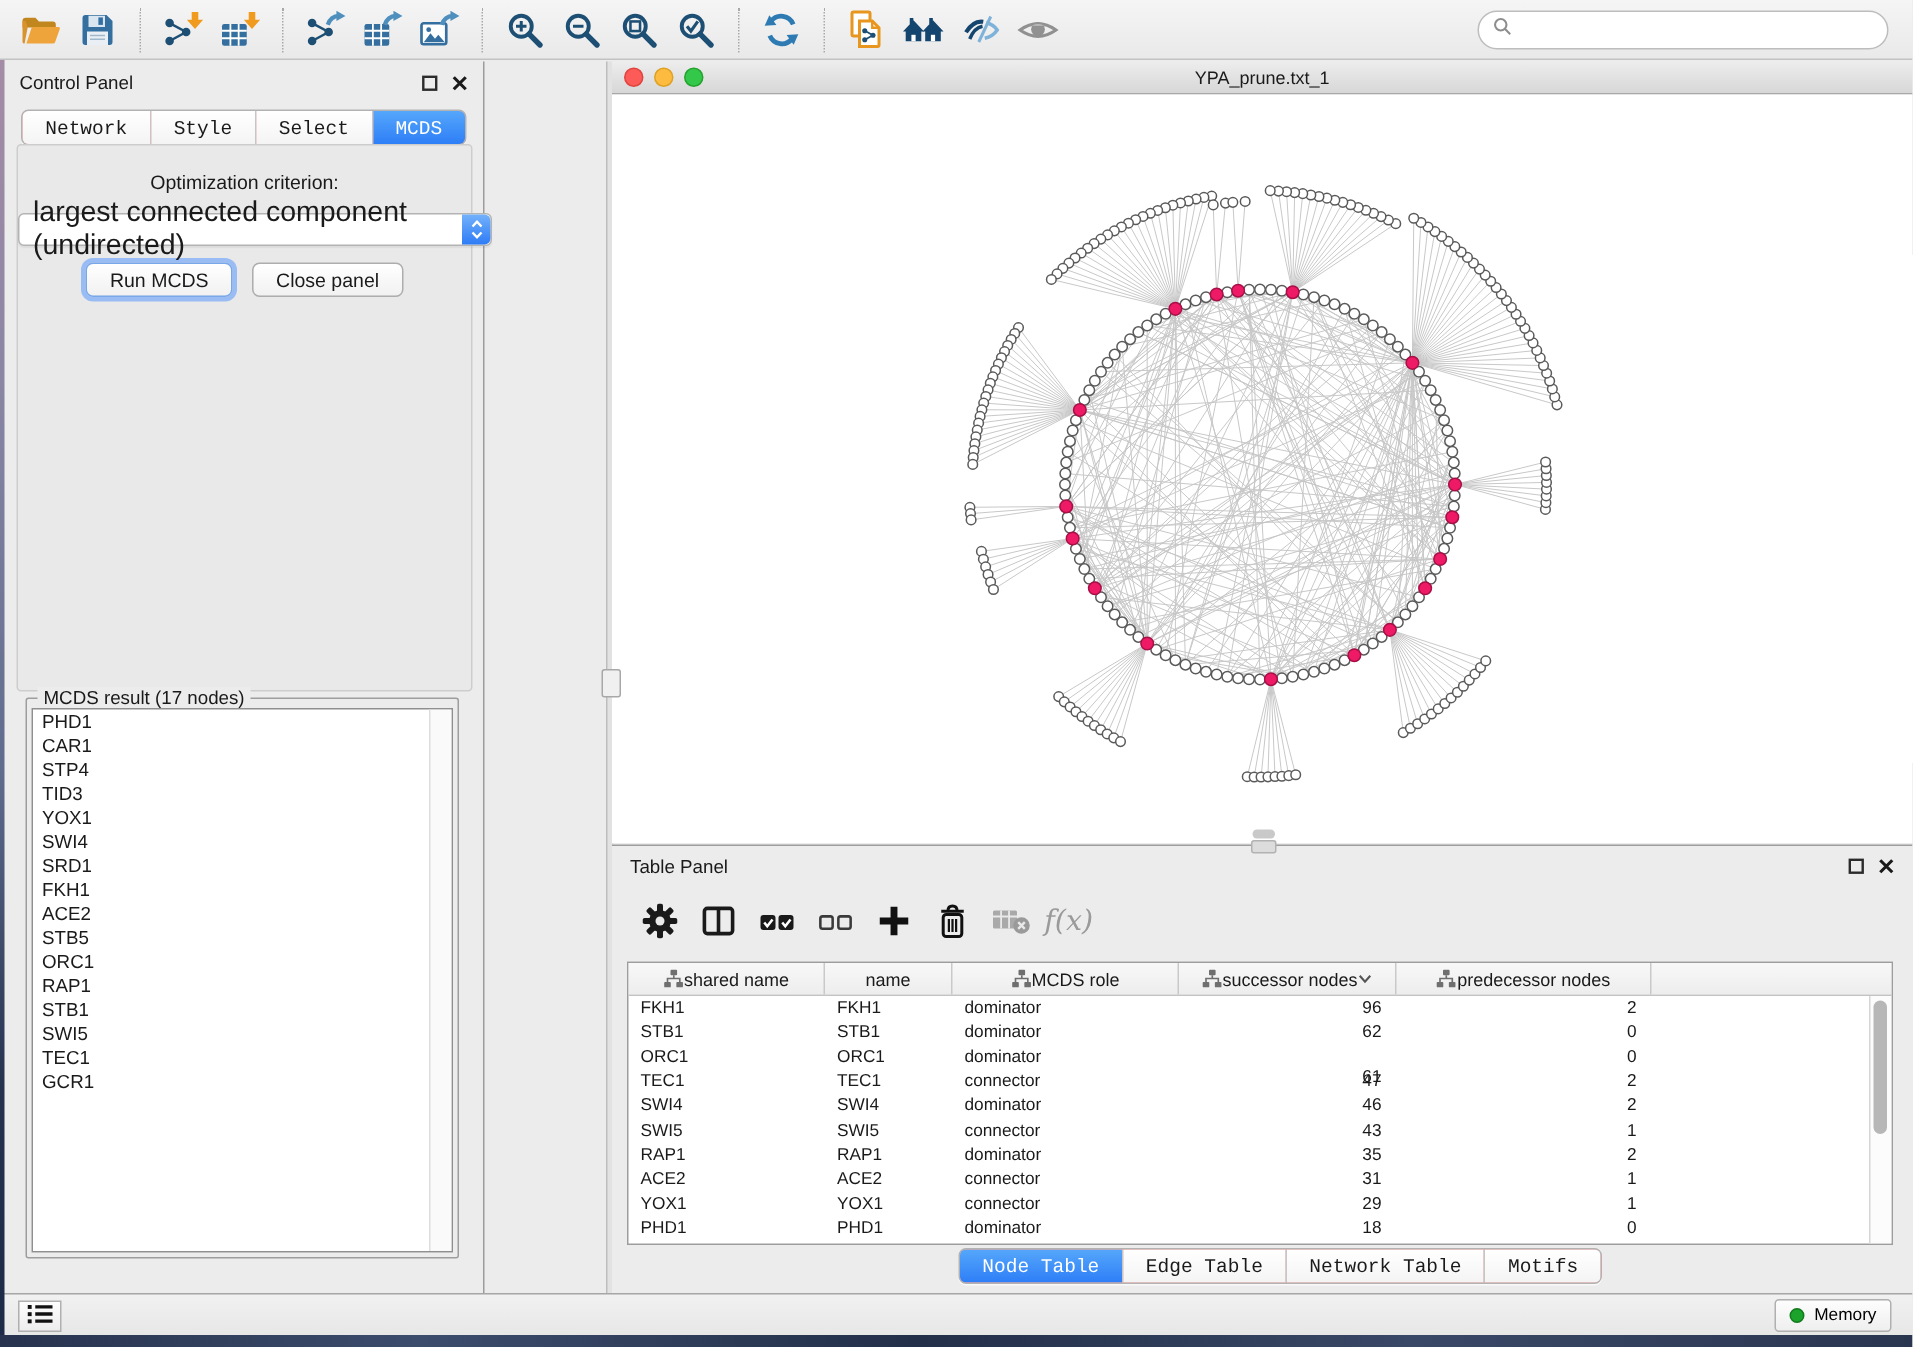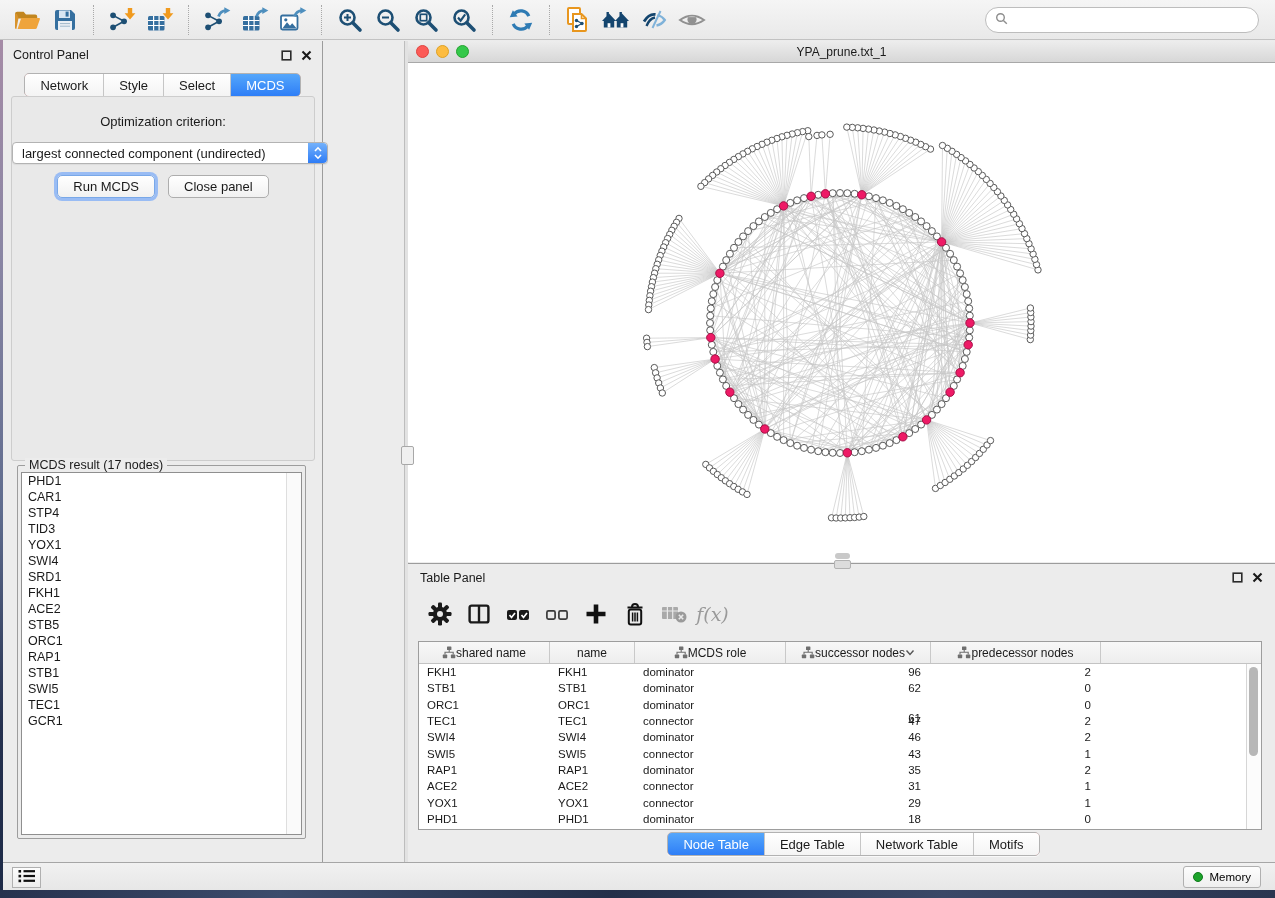--- a/index.html
+++ b/index.html
@@ -22,32 +22,32 @@
     background:#fff;border:1px solid #bdbdbd;border-radius:13px;display:flex;align-items:center;
     padding-left:9px;gap:5px;}
   .tb-search input{border:none;outline:none;flex:1;font:12px "Liberation Sans",sans-serif;background:transparent;}
   
   .control-panel{position:absolute;left:3px;top:41px;width:320px;height:821px;box-sizing:border-box;
     background:#ececec;border-right:1px solid #9c9c9c;}
   .cp-header{height:28px;display:flex;align-items:center;padding:0 10px;font-size:12.5px;}
   .win-icons{margin-left:auto;display:flex;gap:9px;align-items:center;}
   .win-icons span{display:flex;}
   .seg-tabs{display:flex;border:1px solid #b2b2b2;border-radius:5px;overflow:hidden;background:#fca5a5;
-    height:22px;box-shadow:0 1px 0 rgba(255,255,255,.7);width:max-content;}
+    height:22px;box-shadow:0 1px 0 rgba(255,255,255,.7);width:max-content;font-family:Liberation Mono, monospace;}
   .seg-tab{padding:0 15px;font-size:13px;display:flex;align-items:center;border-right:1px solid #c6c6c6;
     background:linear-gradient(#ffffff,#f4f4f4);color:#1a1a1a;white-space:nowrap;}
   .seg-tab:last-child{border-right:none;}
   .seg-tab.active{background:linear-gradient(#55a7fb,#2e7ef7);color:#fff;}
   .cp-tabbar{position:absolute;left:0;top:32px;width:100%;display:flex;justify-content:center;}
   .cp-content{position:absolute;left:8px;right:7px;top:55px;height:363px;
     background:#e9e9e9;border:1px solid #cdcdcd;border-radius:3px;}
   .cp-opt-label{text-align:center;margin-top:17px;font-size:13px;}
   .cp-select{position:relative;margin:13px auto 0;width:316px;height:22px;box-sizing:border-box;
     background:#fff;border:1px solid #b3b3b3;border-radius:4px;display:flex;align-items:center;
-    padding-left:9px;font-size:13px;box-shadow:0 1px 1px rgba(0,0,0,.06);}
+    padding-left:9px;font-size:19px;box-shadow:0 1px 1px rgba(0,0,0,.06);}
   .cp-select .stepper{position:absolute;right:0;top:0;bottom:0;width:19px;border-radius:0 4px 4px 0;
     background:linear-gradient(#73b1fb,#2e7cf6);display:flex;align-items:center;justify-content:center;}
   .cp-btn-row{display:flex;justify-content:center;gap:13px;margin-top:11px;}
   .mac-btn{height:23px;padding:0 15px;font:13px "Liberation Sans",sans-serif;color:#1a1a1a;
     background:linear-gradient(#ffffff,#f1f1f1);border:1px solid #adadad;border-radius:5px;}
   .mac-btn.focused{box-shadow:0 0 0 3px rgba(110,165,250,.65);border-color:#79a8e8;}
   .result-group{position:absolute;left:14px;right:16px;top:424px;bottom:23px;
     border:1px solid #9d9d9d;border-radius:2px;}
   .result-legend{position:absolute;top:-8px;left:7px;background:#ececec;padding:0 4px;font-size:12.5px;}
   .result-list{position:absolute;left:3px;right:3px;top:6px;bottom:3px;background:#fff;

